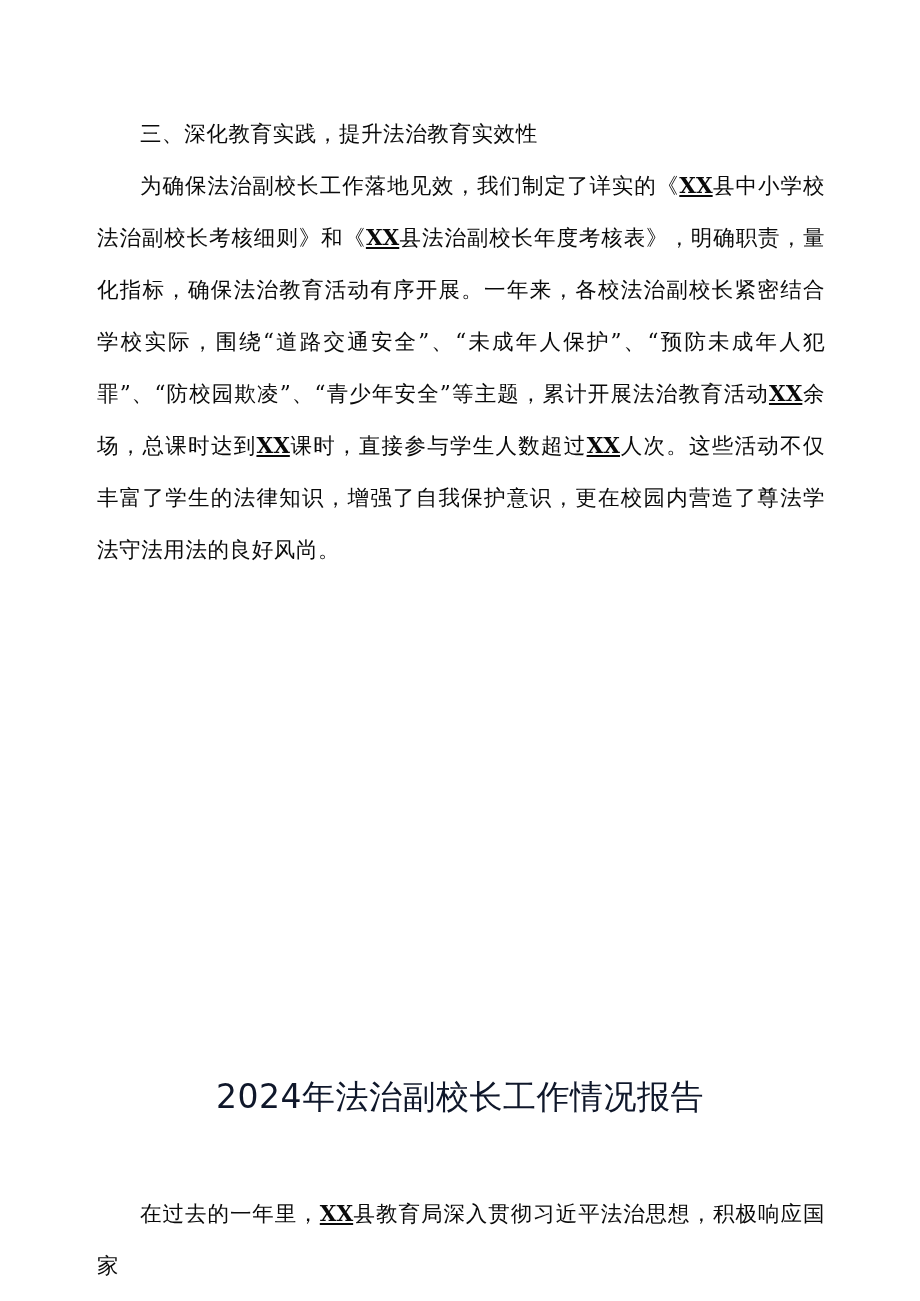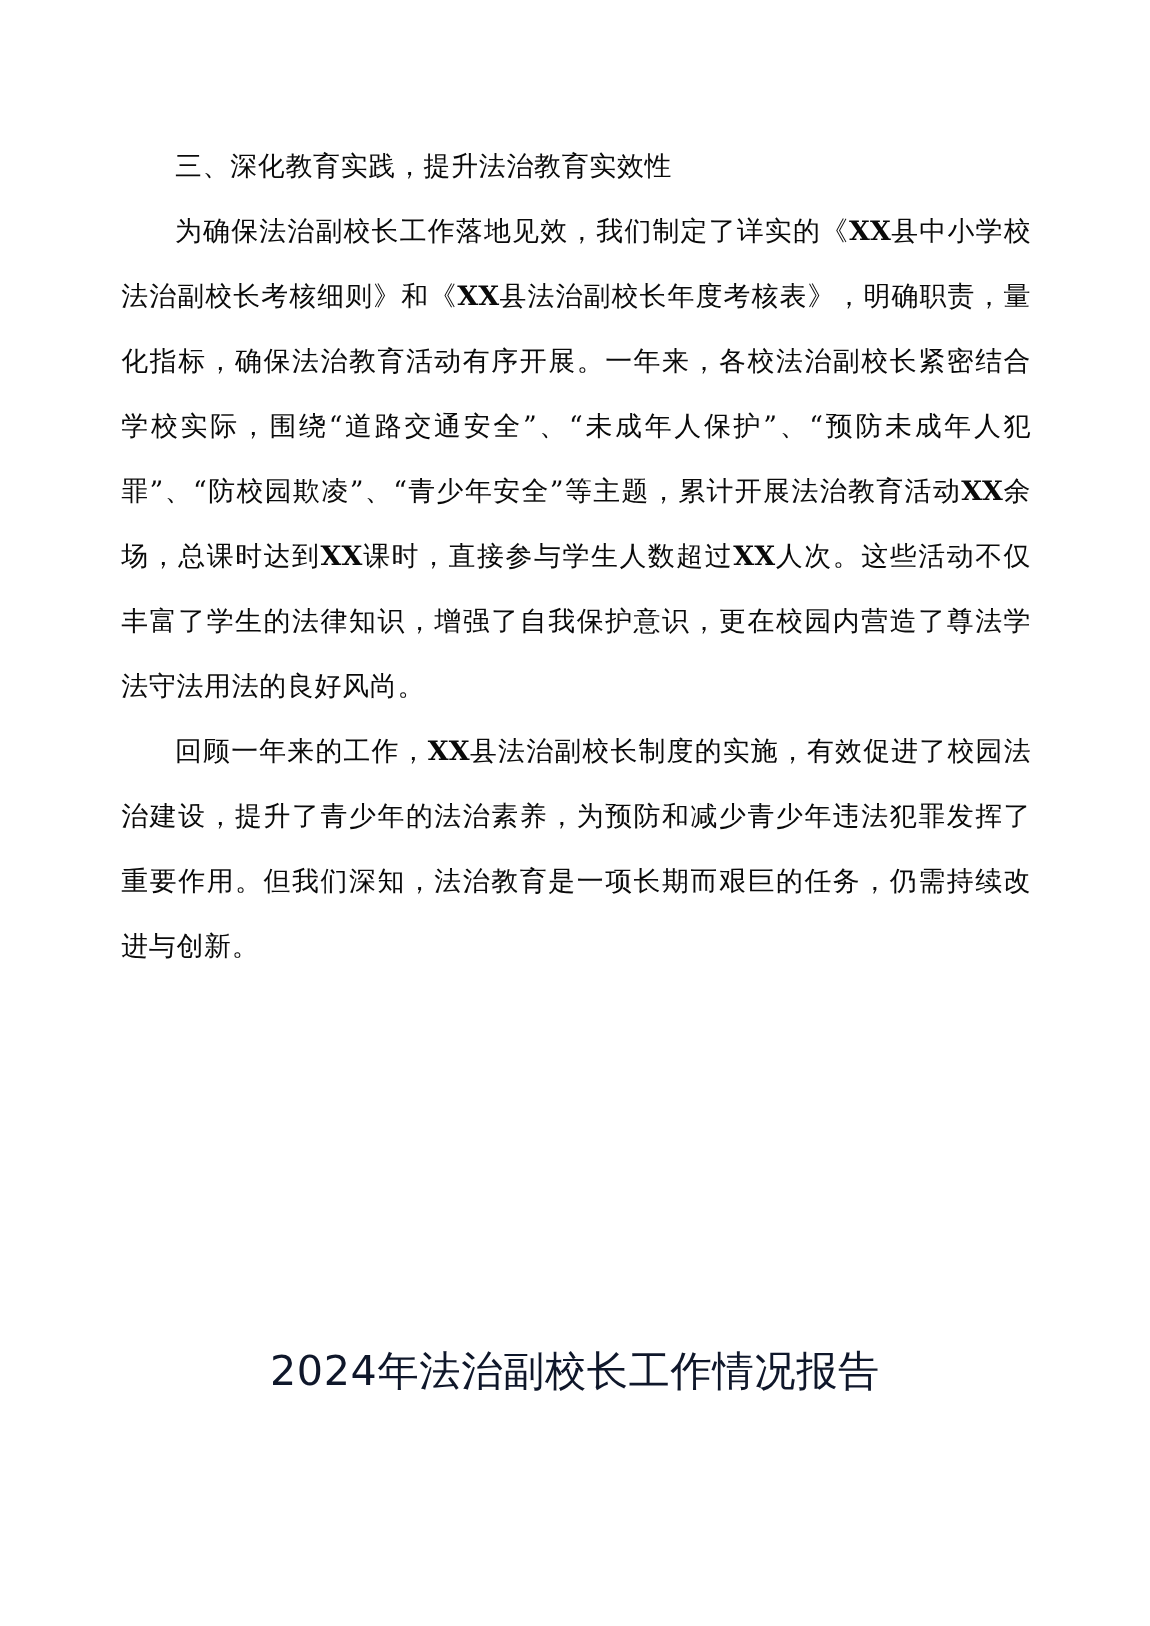--- a/index.html
+++ b/index.html
@@ -61,20 +61,21 @@
   
   .para-tight {
     line-height: 32px;
   }
 
   
   .b {
     font-weight: 700;
     font-family: "DejaVu Serif", "Liberation Serif", serif;
     letter-spacing: 0;
+    text-decoration: underline;
   }
 
   
   .doc-title {
     position: absolute;
     left: 0;
     top: 1062px;
     width: 920px;
     text-align: center;
     font-family: "DejaVu Sans", "Liberation Sans", sans-serif;
@@ -109,24 +110,24 @@
 
   <div class="content">
 
     <p class="heading">
       <span>三、深化教育实践，提升法治教育实效性</span>
     </p>
 
     <p class="para"><span>为确保法治副校长工作落地见效，我们制定了详实的《</span><span class="b">XX</span><span>县中小学校法治副校长考核细则》和《</span><span class="b">XX</span><span>县法治副校长年度考核表》，明确职责，量化指标，确保法治教育活动有序开展。一年来，各校法治副校长紧密结合学校实际，围绕“道路交通安全”、“未成年人保护”、“预防未成年人犯罪”、“防校园欺凌”、“青少年安全”等主题，累计开展法治教育活动</span><span class="b">XX</span><span>余场，总课时达到</span><span class="b">XX</span><span>课时，直接参与学生人数超过</span><span class="b">XX</span><span>人次。这些活动不仅丰富了学生的法律知识，增强了自我保护意识，更在校园内营造了尊法学法守法用法的良好风尚。</span></p>
 
 
-    <p class="para"><span>回顾一年来的工作，</span><span class="b">XX</span><span>县法治副校长制度的实施，有效促进了校园法治建设，提升了青少年的法治素养，为预防和减少青少年违法犯罪发挥了重要作用。但我们深知，法治教育是一项长期而艰巨的任务，仍需持续改进与创新。</span></p>
 
 
 
   </div>
 
   <div class="doc-title">
     <span>2024年法治副校长工作情况报告</span>
   </div>
 
+  <p class="tail-para"><span>在过去的一年里，</span><span class="b">XX</span><span>县教育局深入贯彻习近平法治思想，积极响应国家</span></p>
 
 </div>
 
 </body></html>

